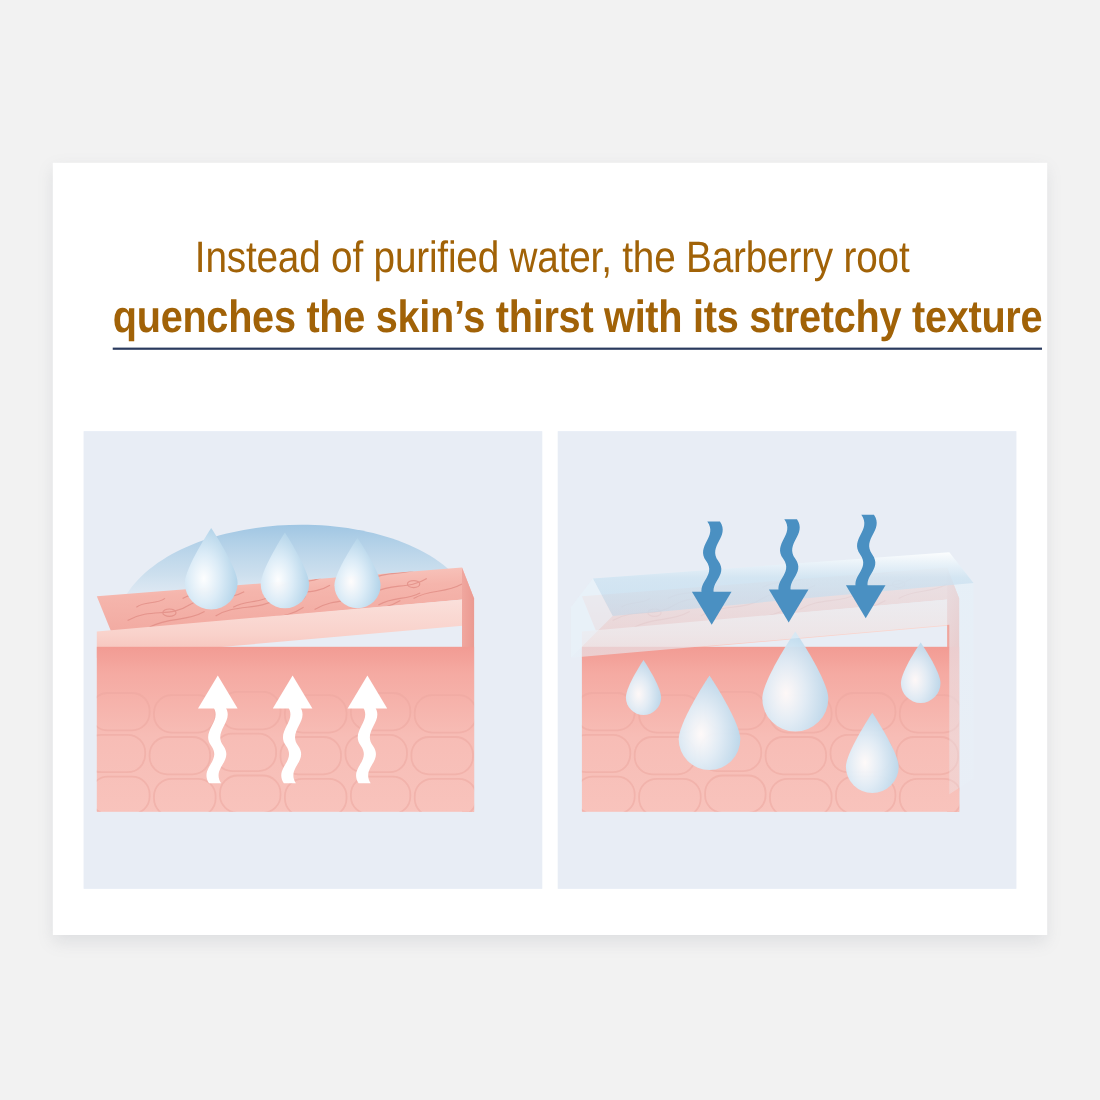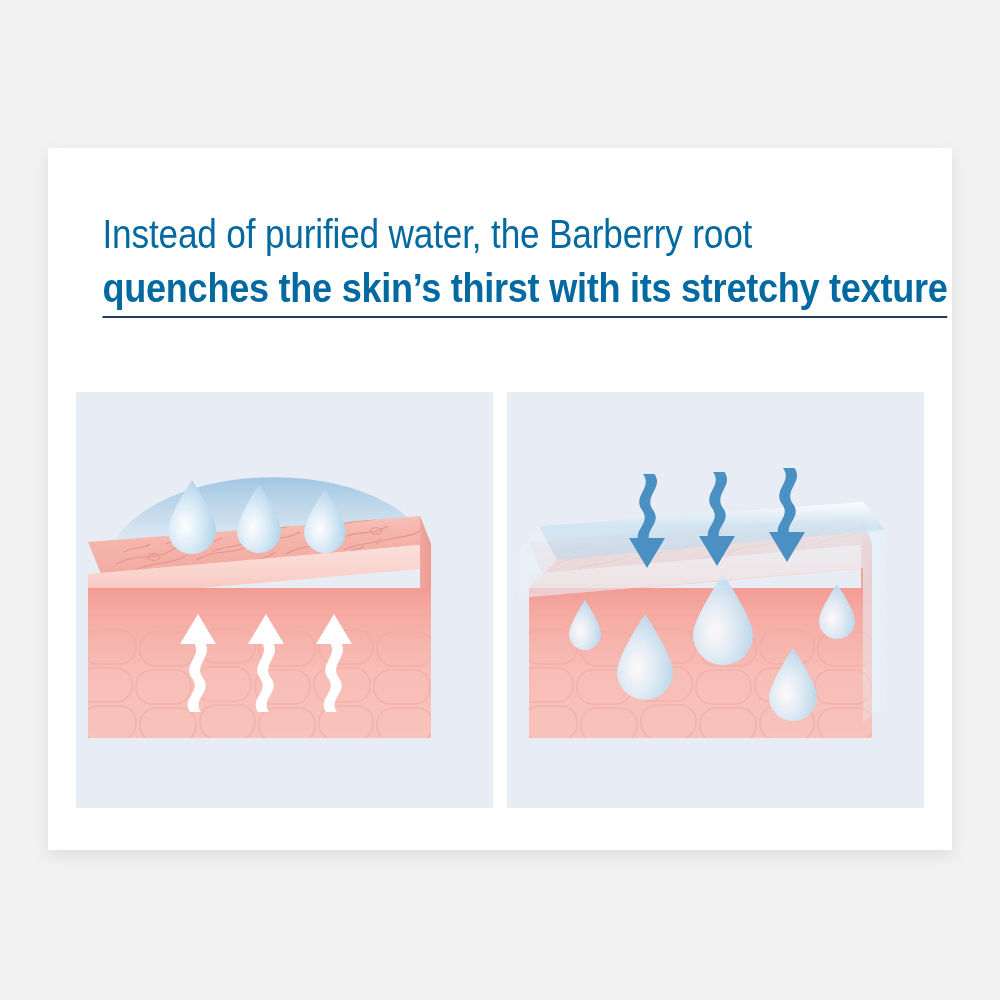--- a/index.html
+++ b/index.html
@@ -24,22 +24,22 @@
     width: 904px;
     height: 702px;
     background: #ffffff;
     box-shadow: 0 6px 14px rgba(120,125,135,0.16);
   }
   .headline {
     position: absolute;
     left: 0;
     top: 62px;
     width: 908px;
-    text-align: left;
-    color: #0369a1;
+    text-align: center;
+    color: #a16207;
     user-select: none;
   }
   .hl-line1 {
     display: block;
     font-size: 40px;
     font-weight: 400;
     line-height: 1.22;
     letter-spacing: -0.2px;
     transform: scaleX(0.88);
     transform-origin: center center;

